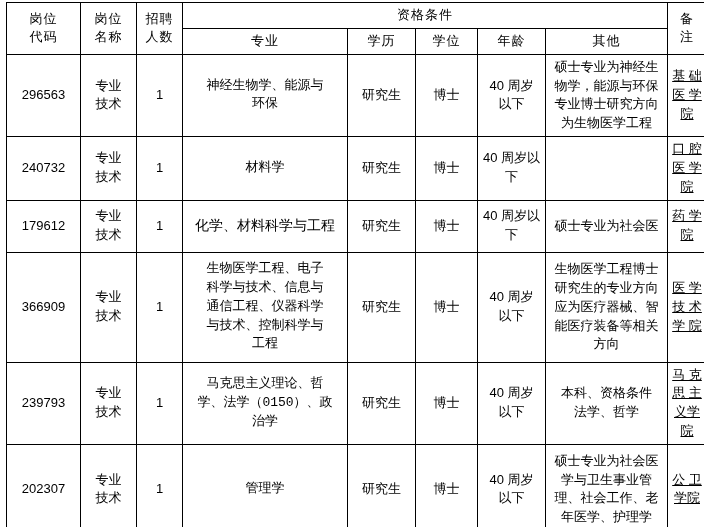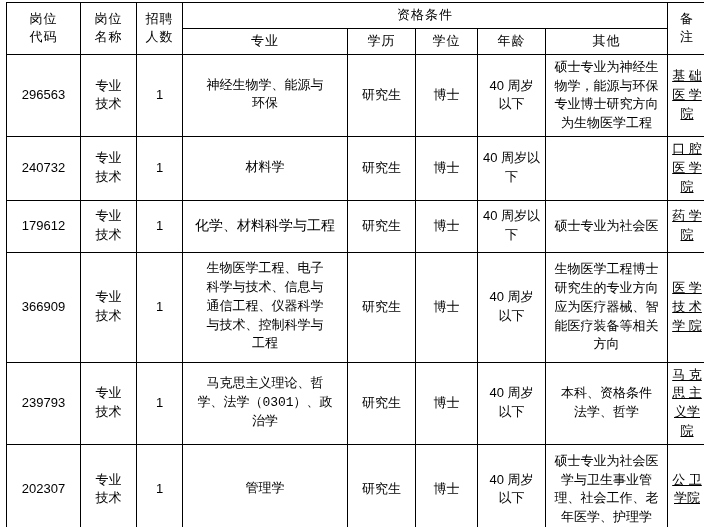--- a/index.html
+++ b/index.html
@@ -184,21 +184,21 @@
         <td class="note-cell" style="white-space:pre-line">医  学
 技  术
 学  院</td>
       </tr>
       <tr style="height:78px">
         <td class="code-cell">239793</td>
         <td class="two-line" style="white-space:pre-line">专业
 技术</td>
         <td>1</td>
         <td class="major-cell" style="white-space:pre-line">马克思主义理论、哲
-学、法学（0301）、政
+学、法学（0150）、政
 治学</td>
         <td class="nowrap-cell">研究生</td>
         <td class="nowrap-cell">博士</td>
         <td class="age-cell" style="white-space:pre-line">40 周岁
 以下</td>
         <td class="other-cell" style="white-space:pre-line">本科、资格条件
 法学、哲学</td>
         <td class="note-cell" style="white-space:pre-line">马 克
 思 主
 义学院</td>

